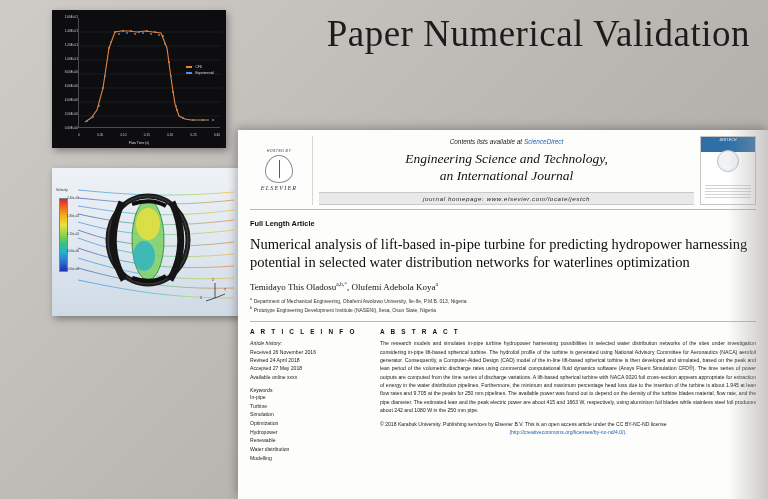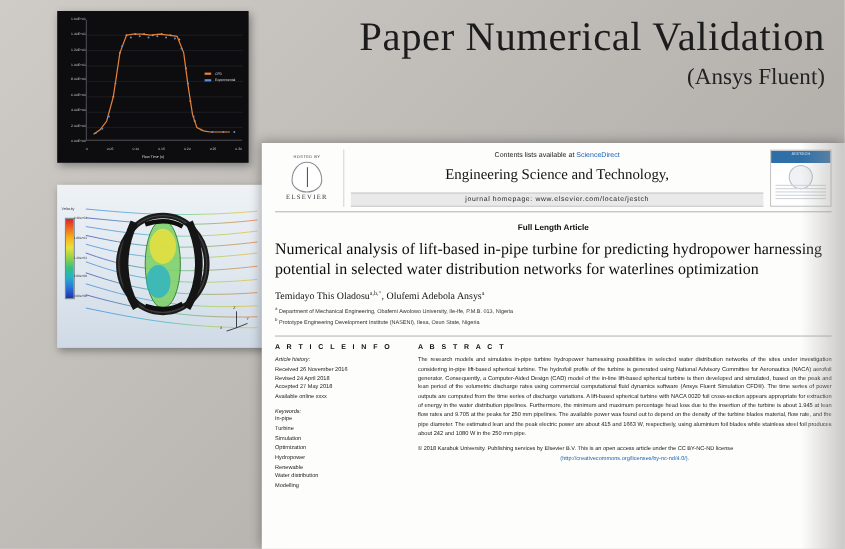--- a/index.html
+++ b/index.html
@@ -180,20 +180,21 @@
     color: #111;
   }
   .paper-inner {
     padding: 6px 12px 0 12px;
   }
   .masthead {
     display: flex;
     align-items: stretch;
     border-bottom: 1px solid #b9b9b9;
     padding-bottom: 4px;
+    font-style: italic;
   }
   .elsevier-box {
     width: 58px;
     flex: 0 0 58px;
     display: flex;
     flex-direction: column;
     align-items: center;
     justify-content: center;
     border-right: 1px solid #d6d6d6;
     padding-right: 4px;
@@ -293,21 +294,20 @@
     height: 1.4px;
     background: #cfd4d9;
     margin-bottom: 1.6px;
   }
 
   .article-type {
     font-size: 7.4px;
     font-weight: bold;
     margin-top: 9px;
     color: #111;
-    text-align: center;
   }
   .article-title {
     font-family: "Liberation Serif", serif;
     font-size: 14.5px;
     line-height: 1.28;
     margin-top: 7px;
     color: #0c0c0c;
   }
   .authors {
     font-family: "Liberation Serif", serif;
@@ -381,21 +381,20 @@
     width: 40px;
     background: linear-gradient(90deg, rgba(253,253,252,0) 0%, rgba(160,158,155,0.55) 100%);
     pointer-events: none;
   }
 </style>
 </head>
 <body>
 
 <div class="title-block">
   <div class="main-title">Paper Numerical Validation</div>
-  <div class="sub-title">(Ansys Fluent)</div>
 </div>
 
 <div class="plot-card">
   <div class="plot-ylabels">
     <span>1.60E+01</span>
     <span>1.40E+01</span>
     <span>1.20E+01</span>
     <span>1.00E+01</span>
     <span>8.00E+00</span>
     <span>6.00E+00</span>
@@ -549,20 +548,21 @@
         <div class="elsevier-word">ELSEVIER</div>
       </div>
 
       <div class="masthead-center">
         <div class="contents-line">
           <span>Contents lists available at</span>
           <a href="#">ScienceDirect</a>
         </div>
         <div class="journal-title">
           <div>Engineering Science and Technology,</div>
+          <div>an International Journal</div>
         </div>
         <div class="homepage-bar">journal homepage: www.elsevier.com/locate/jestch</div>
       </div>
 
       <div class="journal-cover">
         <div class="cover-top-label">JESTECH</div>
         <div class="cover-badge"></div>
         <div class="cover-lines">
           <i></i>
             <i></i>
@@ -572,21 +572,21 @@
         </div>
       </div>
     </div>
 
     <div class="article-type">Full Length Article</div>
 
     <div class="article-title">Numerical analysis of lift-based in-pipe turbine for predicting hydropower harnessing potential in selected water distribution networks for waterlines optimization</div>
 
     <div class="authors">
       <span>Temidayo This Oladosu</span><sup>a,b,</sup><sup class="sup-star">*</sup>,
-      <span>Olufemi Adebola Ansys</span><sup>a</sup>
+      <span>Olufemi Adebola Koya</span><sup>a</sup>
     </div>
 
     <div class="affil">
       <div><sup>a</sup> <span>Department of Mechanical Engineering, Obafemi Awolowo University, Ile-Ife, P.M.B. 013, Nigeria</span></div>
       <div><sup>b</sup> <span>Prototype Engineering Development Institute (NASENI), Ilesa, Osun State, Nigeria</span></div>
     </div>
 
     <div class="rule"></div>
 
     <div class="cols">

